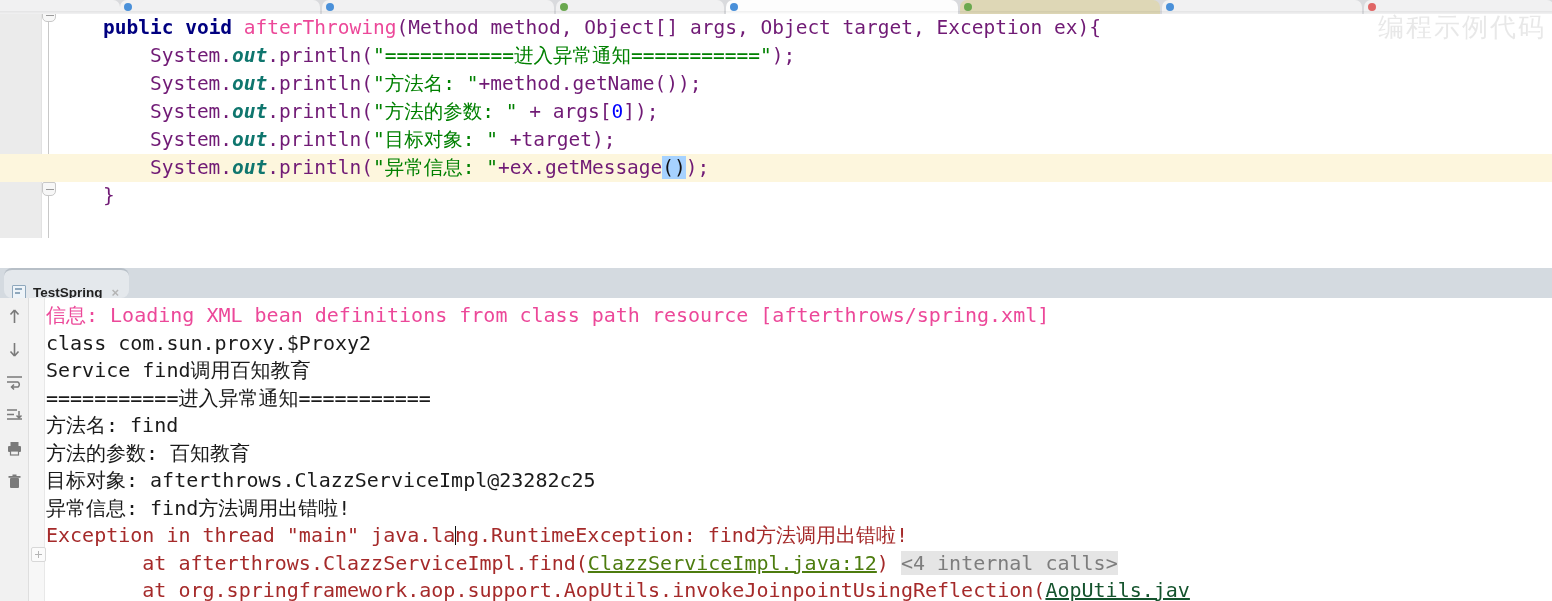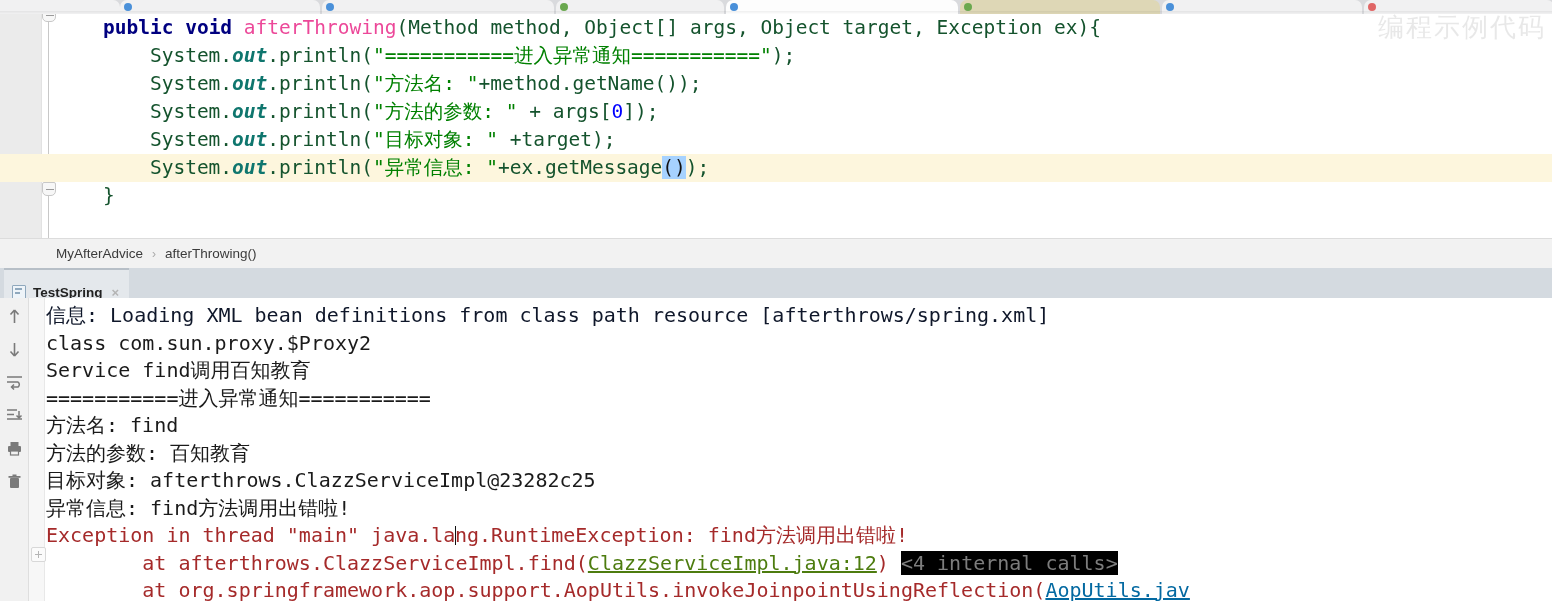--- a/index.html
+++ b/index.html
@@ -69,21 +69,21 @@
   .hl-strip {
     position: absolute; left: 0; top: 140px; width: 1552px; height: 28px;
     background: #fdf6dd; z-index: 0;
   }
   .kw  { color: #000080; font-weight: bold; }
   .fn  { color: #ec4899; }
   .str { color: #008000; }
   .fld { color: #0f766e; font-weight: bold; font-style: italic; }
   .num { color: #0000ff; }
   .sel { background: #a6d2ff; }
-  .plain { color: #14532d; }
+  .plain { color: #701a75; }
 
   .watermark {
     position: absolute; right: 6px; top: -4px;
     font-size: 26px; color: rgba(150,150,150,0.22);
     font-family: "DejaVu Sans", sans-serif; letter-spacing: 2px;
     pointer-events: none; white-space: nowrap;
   }
 
   
   .breadcrumb {
@@ -96,21 +96,21 @@
 
   
   .runtabs {
     position: absolute; left: 0; top: 268px; width: 1552px; height: 30px;
     background: #d4dae0;
   }
   .runtab {
     position: absolute; left: 4px; top: 0; height: 30px;
     display: flex; align-items: center; padding: 16px 10px 0 8px;
     background: #e4e8ec; border-top: 2px solid #b7bfc7;
-    font-size: 13.5px; color: #222222; font-weight: 600;
+    font-size: 13.5px; color: #222222; font-weight: 600; border-radius: 8px;
   }
   .runtab-icon {
     width: 14px; height: 15px; margin-right: 7px; position: relative;
     border: 1.5px solid #8fa8bd; border-radius: 1px; background: #eef4f9;
   }
   .runtab-icon::before {
     content: ""; position: absolute; left: 2px; top: 2px;
     width: 7px; height: 2px; background: #8fa8bd;
   }
   .runtab-icon::after {
@@ -155,25 +155,25 @@
   }
 
   .con-text {
     position: absolute; left: 46px; top: 0; width: 1506px; height: 303px;
     font-family: "DejaVu Sans Mono", monospace;
     font-size: 20px; line-height: 27.5px;
     white-space: pre; color: #1a1a1a;
     padding-top: 4px;
   }
   .oline { height: 27.5px; }
-  .o-info { color: #0f172a; }
+  .o-info { color: #ec4899; }
   .o-err  { color: #a52a2a; }
   .o-link { color: #4d7c0f; text-decoration: underline; }
-  .o-link2 { color: #0369a1; text-decoration: underline; }
-  .o-internal { color: #7d7d7d; background: #000000; }
+  .o-link2 { color: #14532d; text-decoration: underline; }
+  .o-internal { color: #7d7d7d; background: #e5e5e5; }
 
   .caret {
     display: inline-block; width: 0; border-left: 1.5px solid #111;
     height: 19px; vertical-align: -3px; margin: 0 -0.75px;
   }
 </style>
 </head>
 <body>
 
 <div id="app">
@@ -193,25 +193,20 @@
   <div class="editor">
     <div class="ed-gutter"></div>
     <div class="fold-rail"></div>
     <div class="fold-mark" style="top:-6px;"></div>
     <div class="fold-mark" style="top:168px;"></div>
     <div class="hl-strip"></div>
     <div class="code" id="code-area"><div class="cline"><span class="plain">    </span><span class="kw">public void </span><span class="fn">afterThrowing</span><span class="plain">(Method method, Object[] args, Object target, Exception ex){</span></div><div class="cline"><span class="plain">        System.</span><span class="fld">out</span><span class="plain">.println(</span><span class="str">"===========进入异常通知==========="</span><span class="plain">);</span></div><div class="cline"><span class="plain">        System.</span><span class="fld">out</span><span class="plain">.println(</span><span class="str">"方法名: "</span><span class="plain">+method.getName());</span></div><div class="cline"><span class="plain">        System.</span><span class="fld">out</span><span class="plain">.println(</span><span class="str">"方法的参数: "</span><span class="plain"> + args[</span><span class="num">0</span><span class="plain">]);</span></div><div class="cline"><span class="plain">        System.</span><span class="fld">out</span><span class="plain">.println(</span><span class="str">"目标对象: "</span><span class="plain"> +target);</span></div><div class="cline hl"><span class="plain">        System.</span><span class="fld">out</span><span class="plain">.println(</span><span class="str">"异常信息: "</span><span class="plain">+ex.getMessage</span><span class="sel">()</span><span class="plain">);</span></div><div class="cline"><span class="plain">    }</span></div></div>
     <div class="watermark">编程示例代码</div>
   </div>
 
-  <div class="breadcrumb">
-    <span>MyAfterAdvice</span>
-    <span class="bc-sep">›</span>
-    <span>afterThrowing()</span>
-  </div>
 
   <div class="runtabs">
     <div class="runtab">
       <span class="runtab-icon"></span>
       <span>TestSpring</span>
       <span class="runtab-close">×</span>
     </div>
   </div>
 
   <div class="console">

